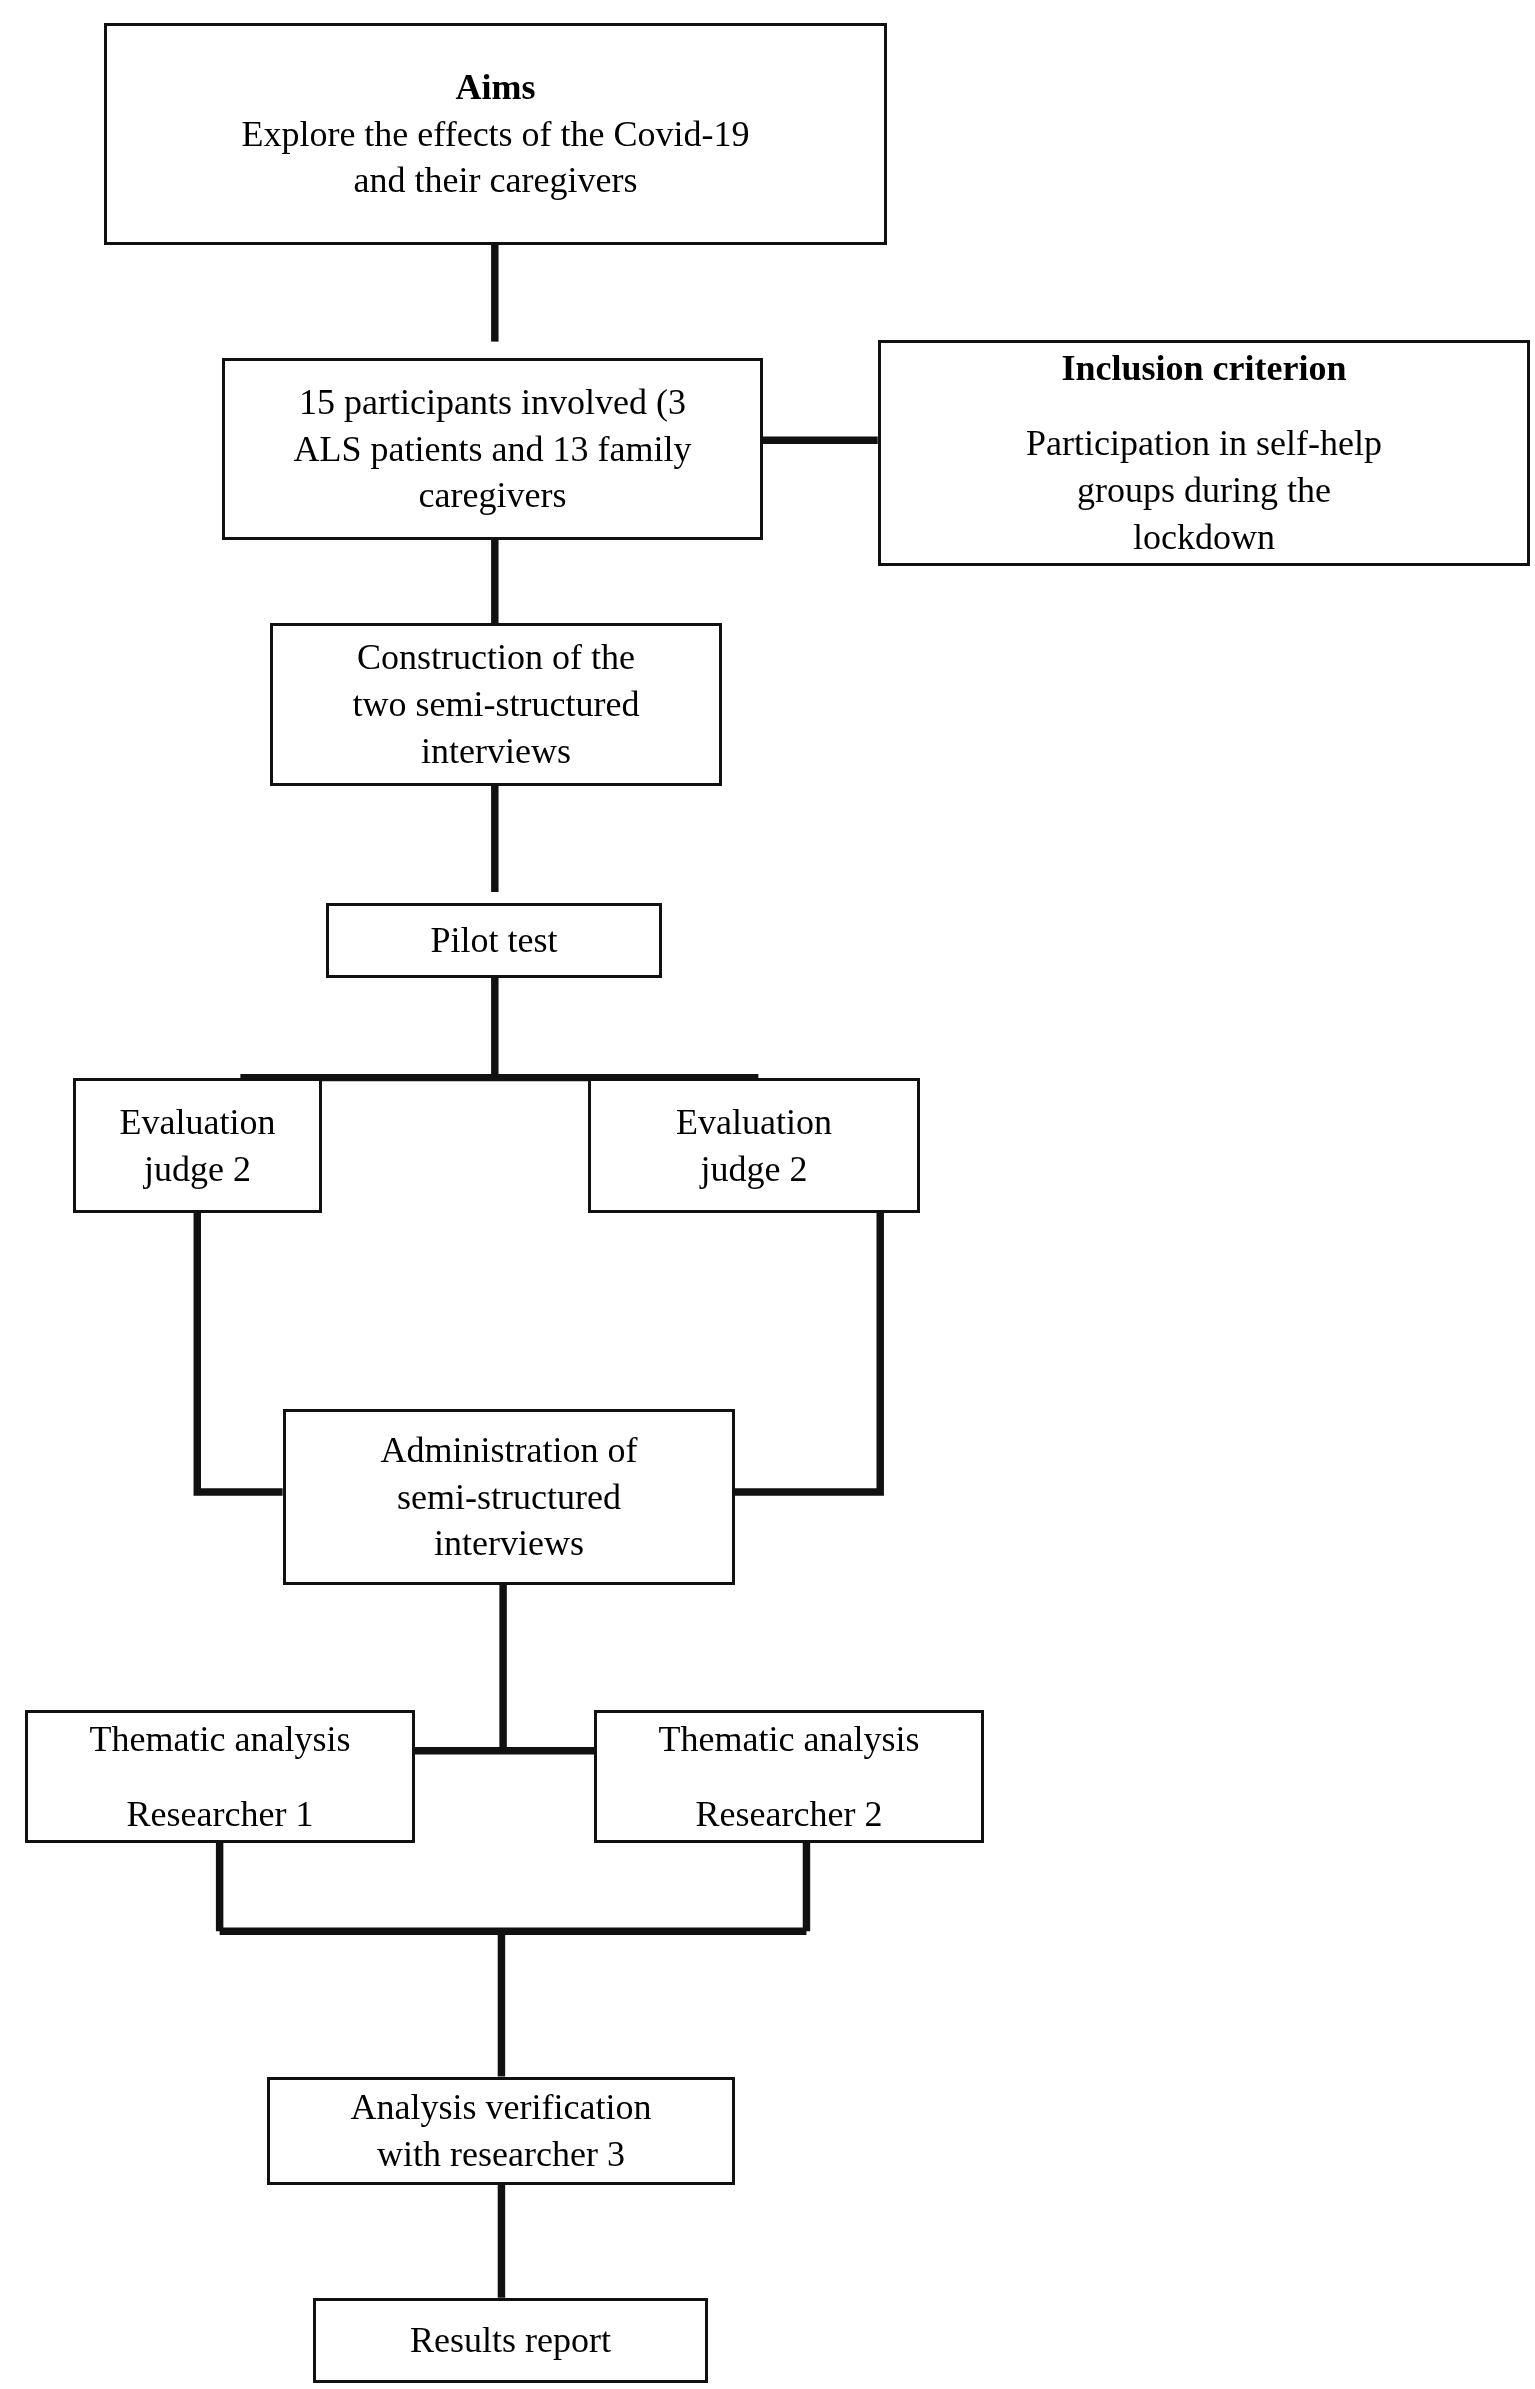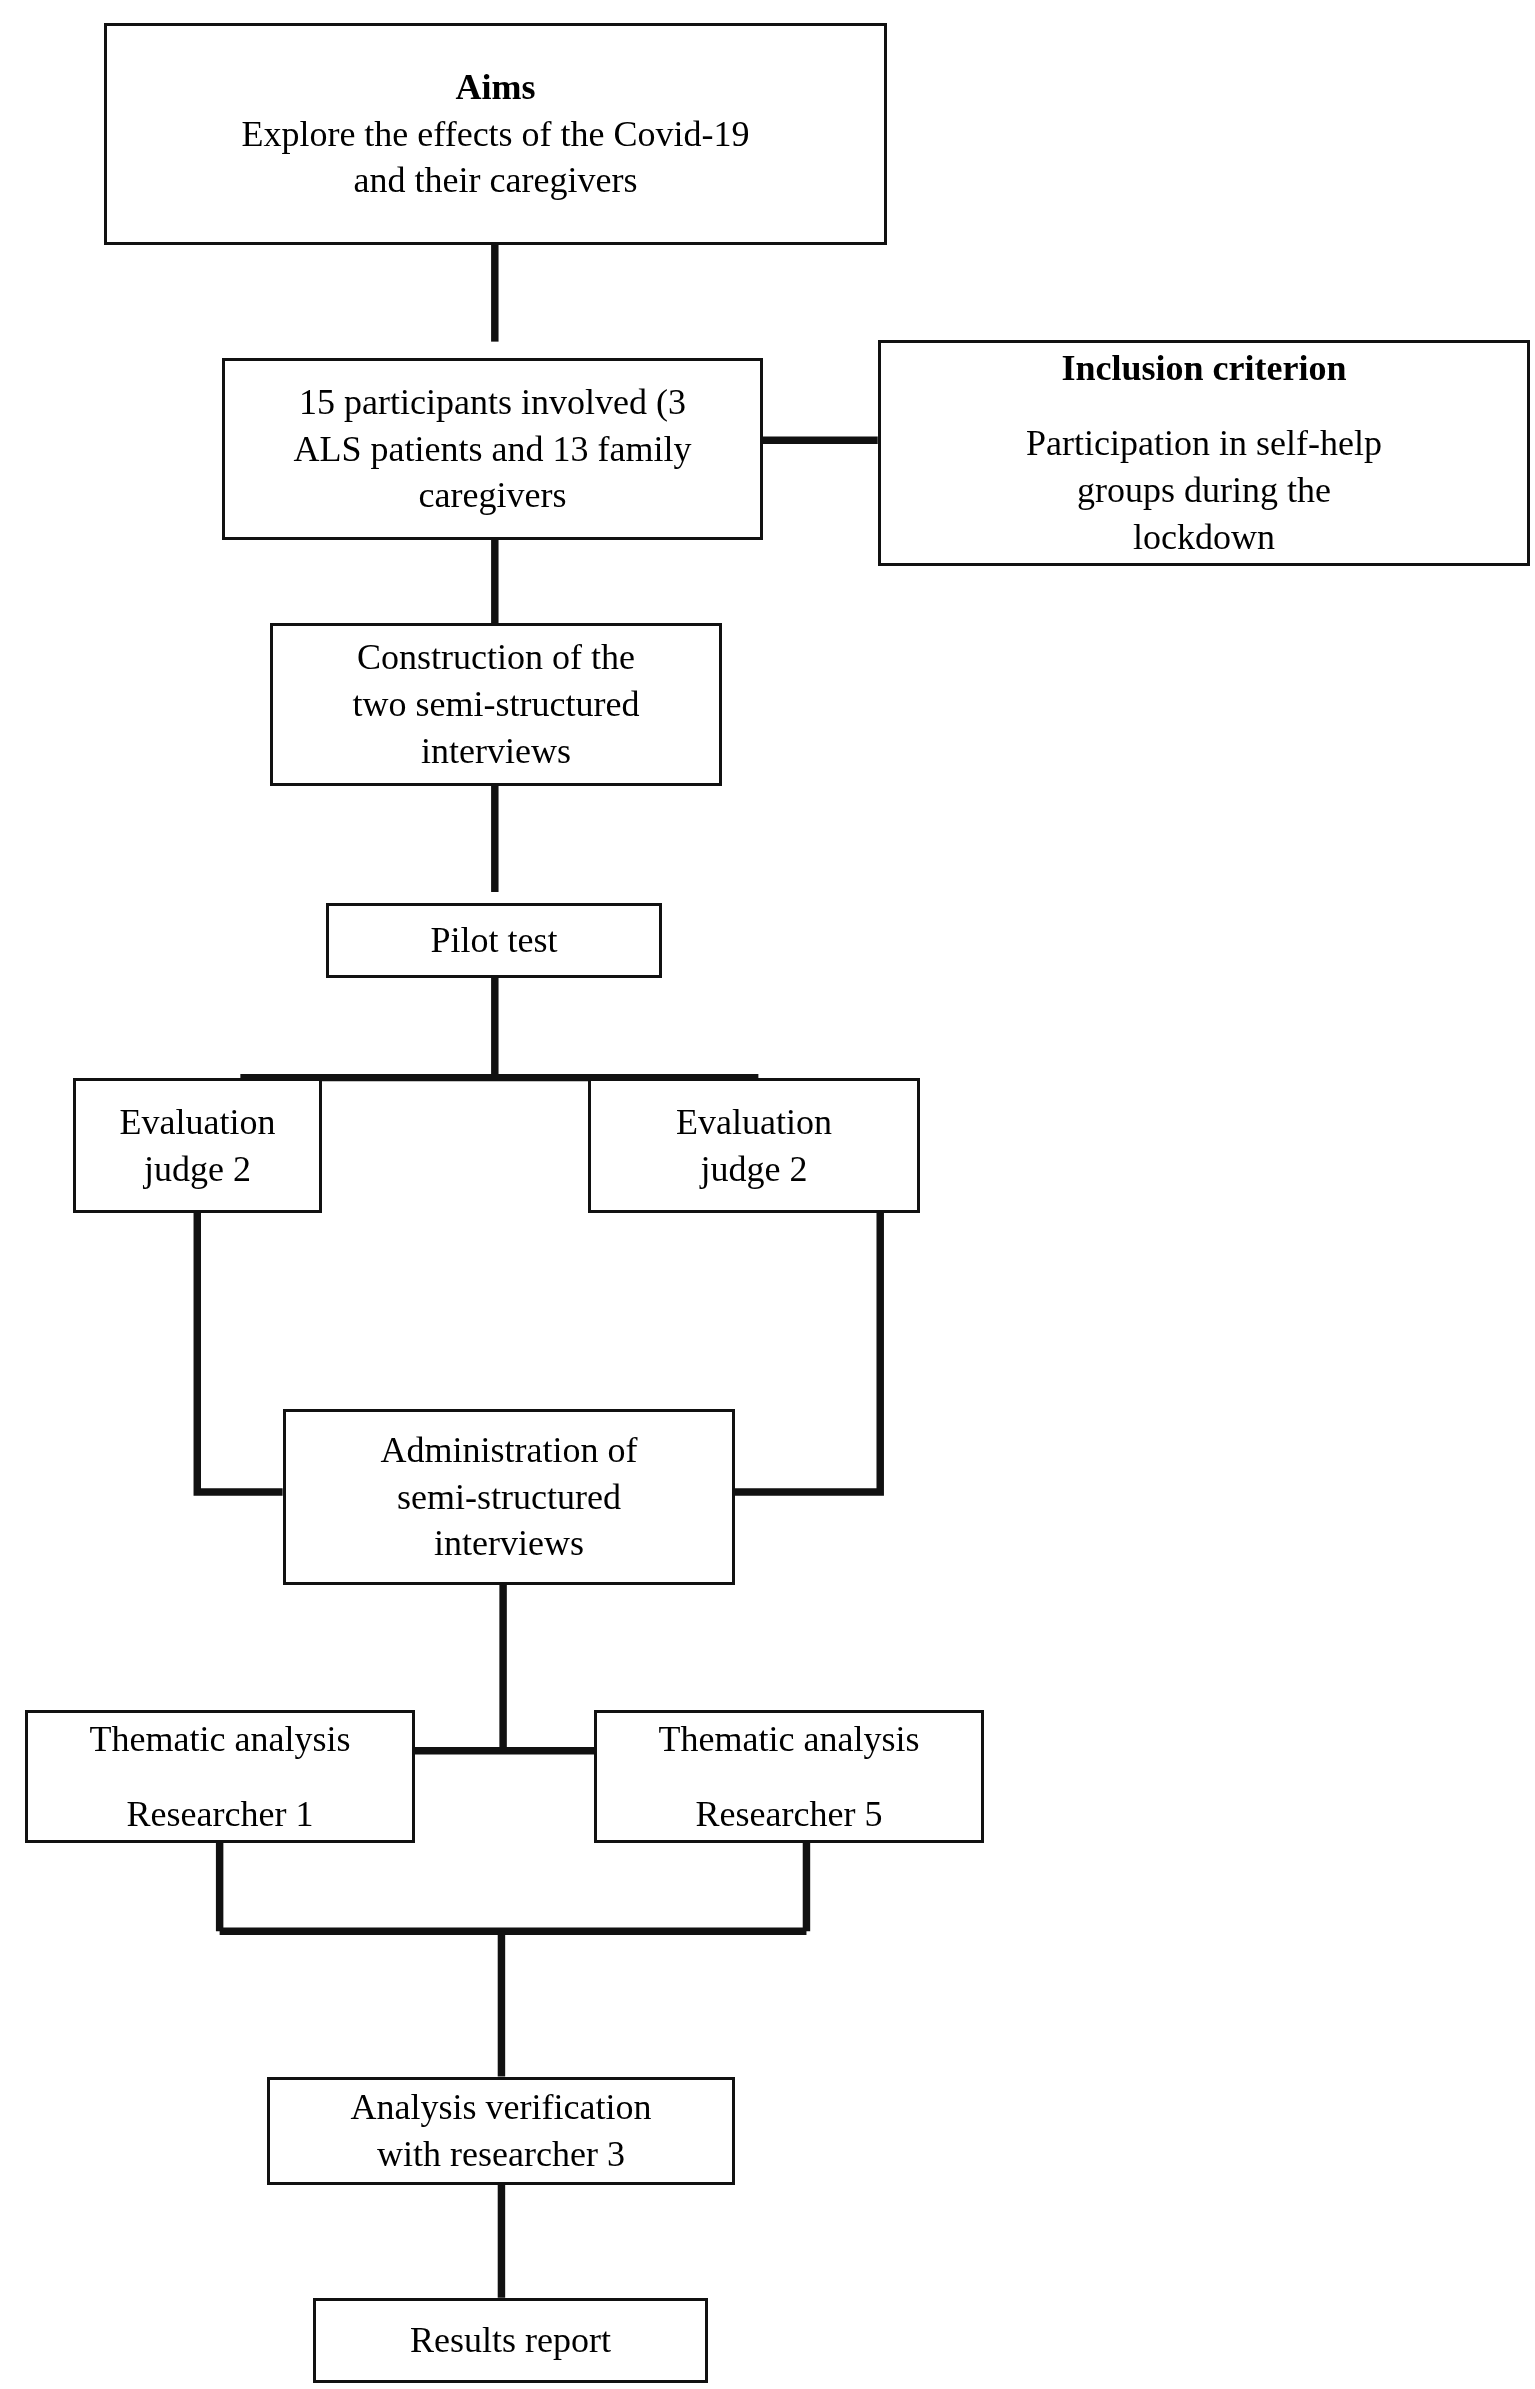--- a/index.html
+++ b/index.html
@@ -130,21 +130,21 @@
     <span class="line">interviews</span>
   </div>
 
   <div class="node fs-44 pad-x" style="left:25px; top:1710px; width:390px; height:133px;">
     <span class="line">Thematic analysis</span>
     <span class="line gap-34">Researcher 1</span>
   </div>
 
   <div class="node fs-44 pad-x" style="left:594px; top:1710px; width:390px; height:133px;">
     <span class="line">Thematic analysis</span>
-    <span class="line gap-34">Researcher 5</span>
+    <span class="line gap-34">Researcher 2</span>
   </div>
 
   <div class="node fs-44 pad-x" style="left:267px; top:2077px; width:468px; height:108px;">
     <span class="line">Analysis verification</span>
     <span class="line">with researcher 3</span>
   </div>
 
   <div class="node fs-44 pad-x" style="left:313px; top:2298px; width:395px; height:85px;">
     <span class="line">Results report</span>
   </div>

